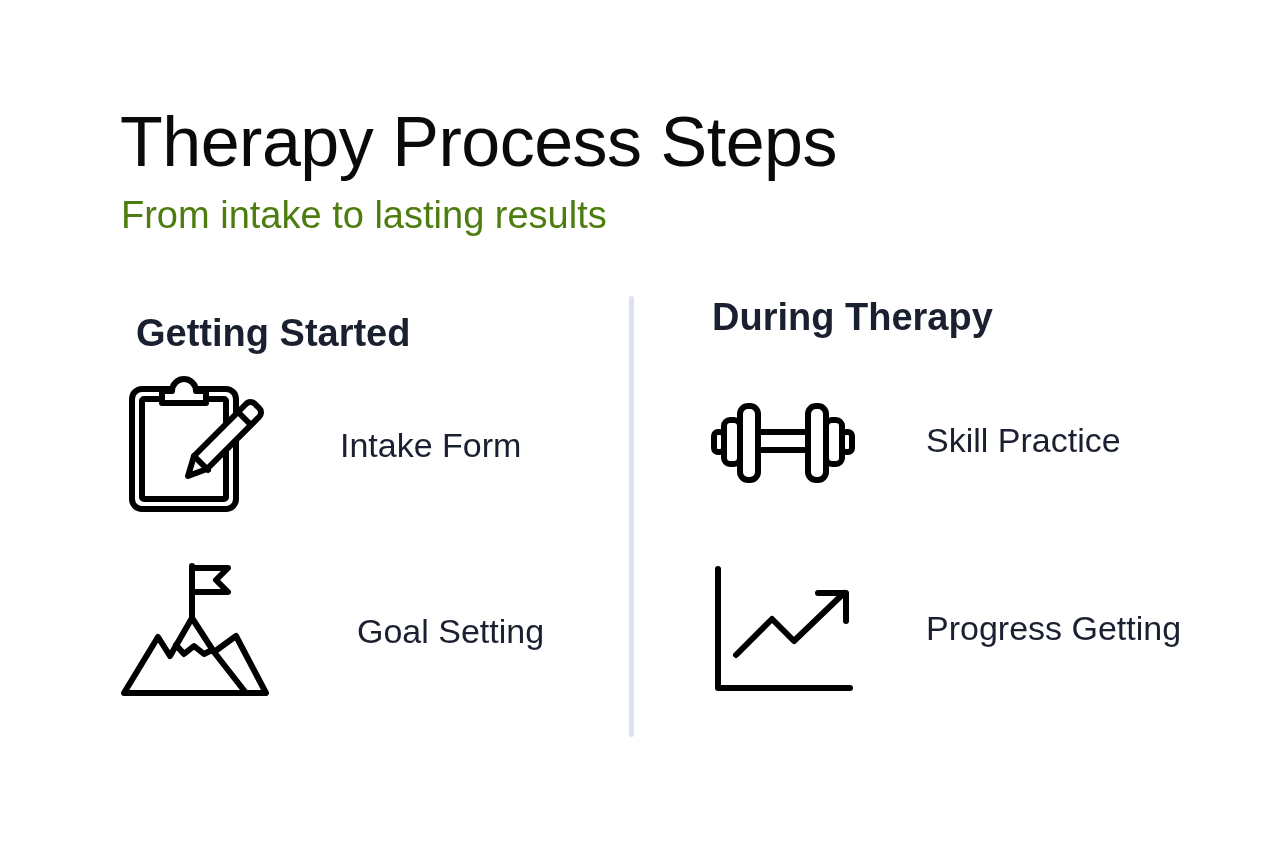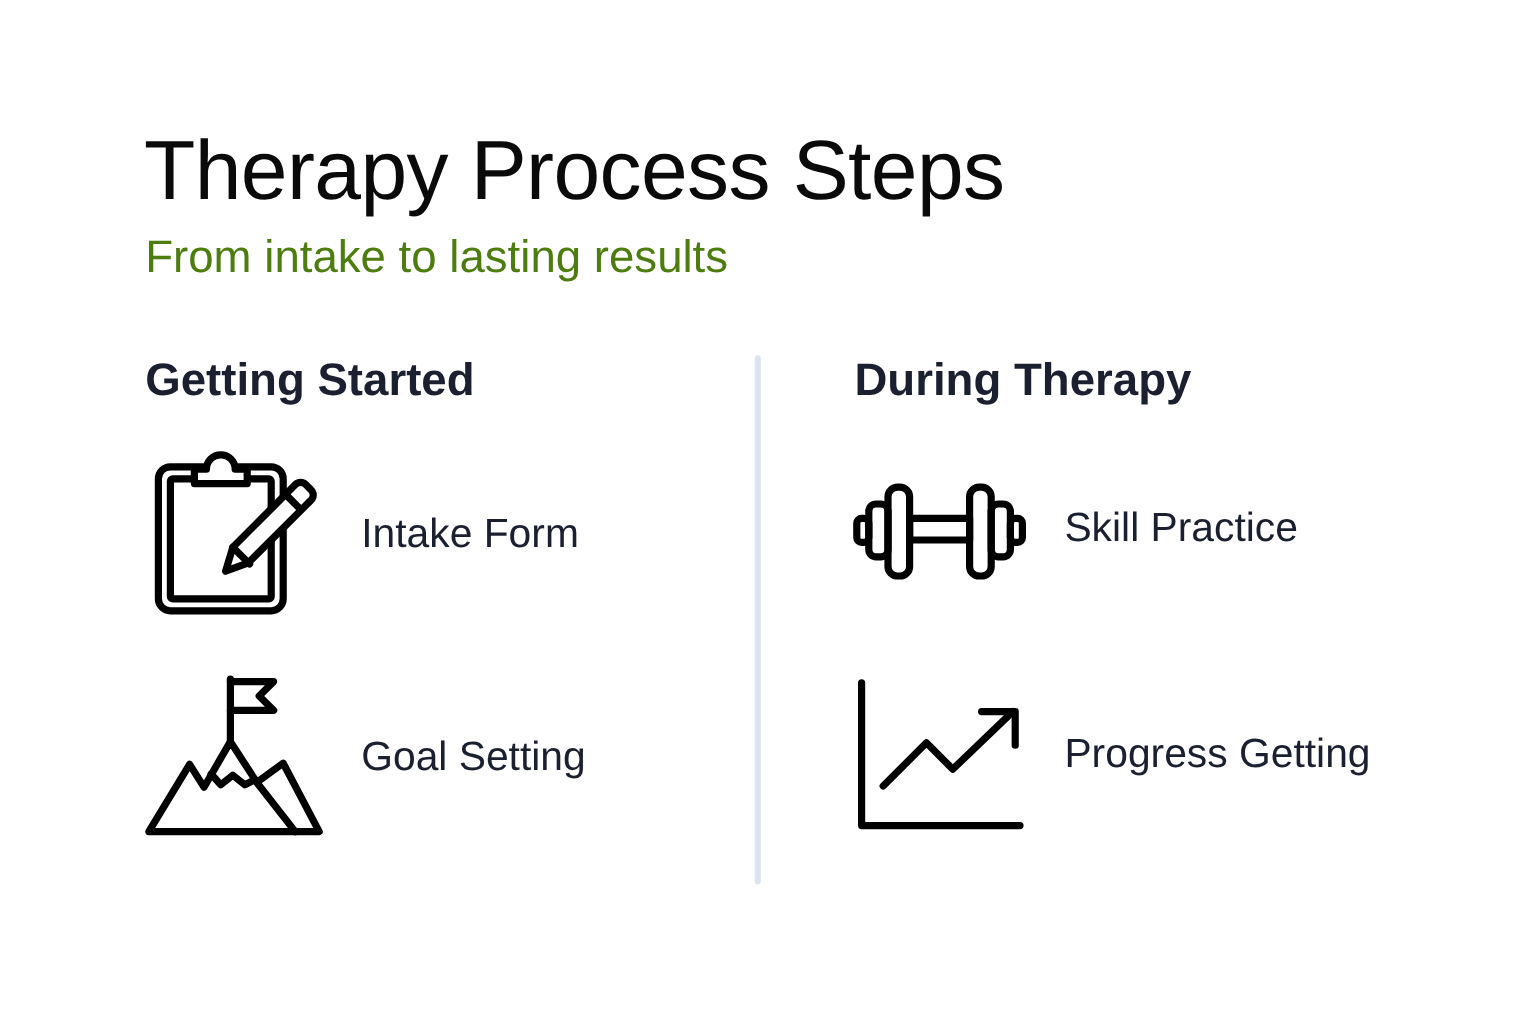--- a/index.html
+++ b/index.html
@@ -19,30 +19,30 @@
   .section-title {
     position: absolute; top: 294px;
     font-size: 38px; font-weight: bold; color: #1a2030; line-height: 46px; white-space: nowrap;
   }
   .divider {
     position: absolute; left: 629px; top: 296px; width: 5px; height: 441px;
     background: #dde3ee; border-radius: 3px;
   }
   .item-icon { position: absolute; }
   .item-label {
-    position: absolute; font-size: 34px; color: #1a2030; line-height: 40px; white-space: nowrap;
+    position: absolute; font-size: 34px; color: #1a2030; line-height: 40px; white-space: nowrap; margin-left: 39px;
   }
 </style>
 </head>
 <body>
 
 <div class="title">Therapy Process Steps</div>
 <div class="subtitle">From intake to lasting results</div>
 
-<div class="section-title" style="left:121px;">Getting Started</div>
+<div class="section-title" style="left:136px;margin-top:16px;">Getting Started</div>
 
 <div class="item-icon" style="left:120px; top:370px; width:150px; height:150px;">
   <svg width="150" height="150" viewBox="0 0 150 150" fill="none" stroke="#000" stroke-width="6" stroke-linecap="round" stroke-linejoin="round">
     <rect x="12" y="19" width="104" height="120" rx="10"></rect>
     <rect x="22" y="29" width="84" height="100" rx="2"></rect>
     <path d="M42 21 h10 a12 12 0 0 1 24 0 h10 v12 h-44 z" fill="#fff"></path>
     <path d="M68 106 l6 -20 l52 -52 a6 6 0 0 1 9 0 l4 4 a6 6 0 0 1 0 9 l-52 52 z" fill="#fff"></path>
     <path d="M74 86 l14 14"></path>
     <path d="M118 42 l12 12"></path>
   </svg>
@@ -51,21 +51,21 @@
 
 <div class="item-icon" style="left:118px; top:560px; width:155px; height:140px;">
   <svg width="155" height="140" viewBox="0 0 155 140" fill="none" stroke="#000" stroke-width="6" stroke-linecap="round" stroke-linejoin="round">
     <path d="M74 60 V6"></path>
     <path d="M74 8 H110 L98 20 L110 32 H74"></path>
     <path d="M6 133 L40 77 L52 96 L74 58 L96 92 L118 76 L148 133 Z"></path>
     <path d="M58 85 L66 94 L76 86 L86 94 L94 90"></path>
     <path d="M96 92 L128 133"></path>
   </svg>
 </div>
-<div class="item-label" style="left:301px; top:611px;">Goal Setting</div>
+<div class="item-label" style="left:318px; top:611px;">Goal Setting</div>
 
 <div class="divider"></div>
 
 <div class="section-title" style="left:712px;">During Therapy</div>
 
 <div class="item-icon" style="left:708px; top:400px; width:150px; height:90px;">
   <svg width="150" height="90" viewBox="0 0 150 90" fill="none" stroke="#000" stroke-width="6" stroke-linecap="round" stroke-linejoin="round">
     <rect x="6" y="32" width="10" height="20" rx="4"></rect>
     <rect x="16" y="20" width="16" height="44" rx="6"></rect>
     <rect x="32" y="6" width="18" height="74" rx="8"></rect>

